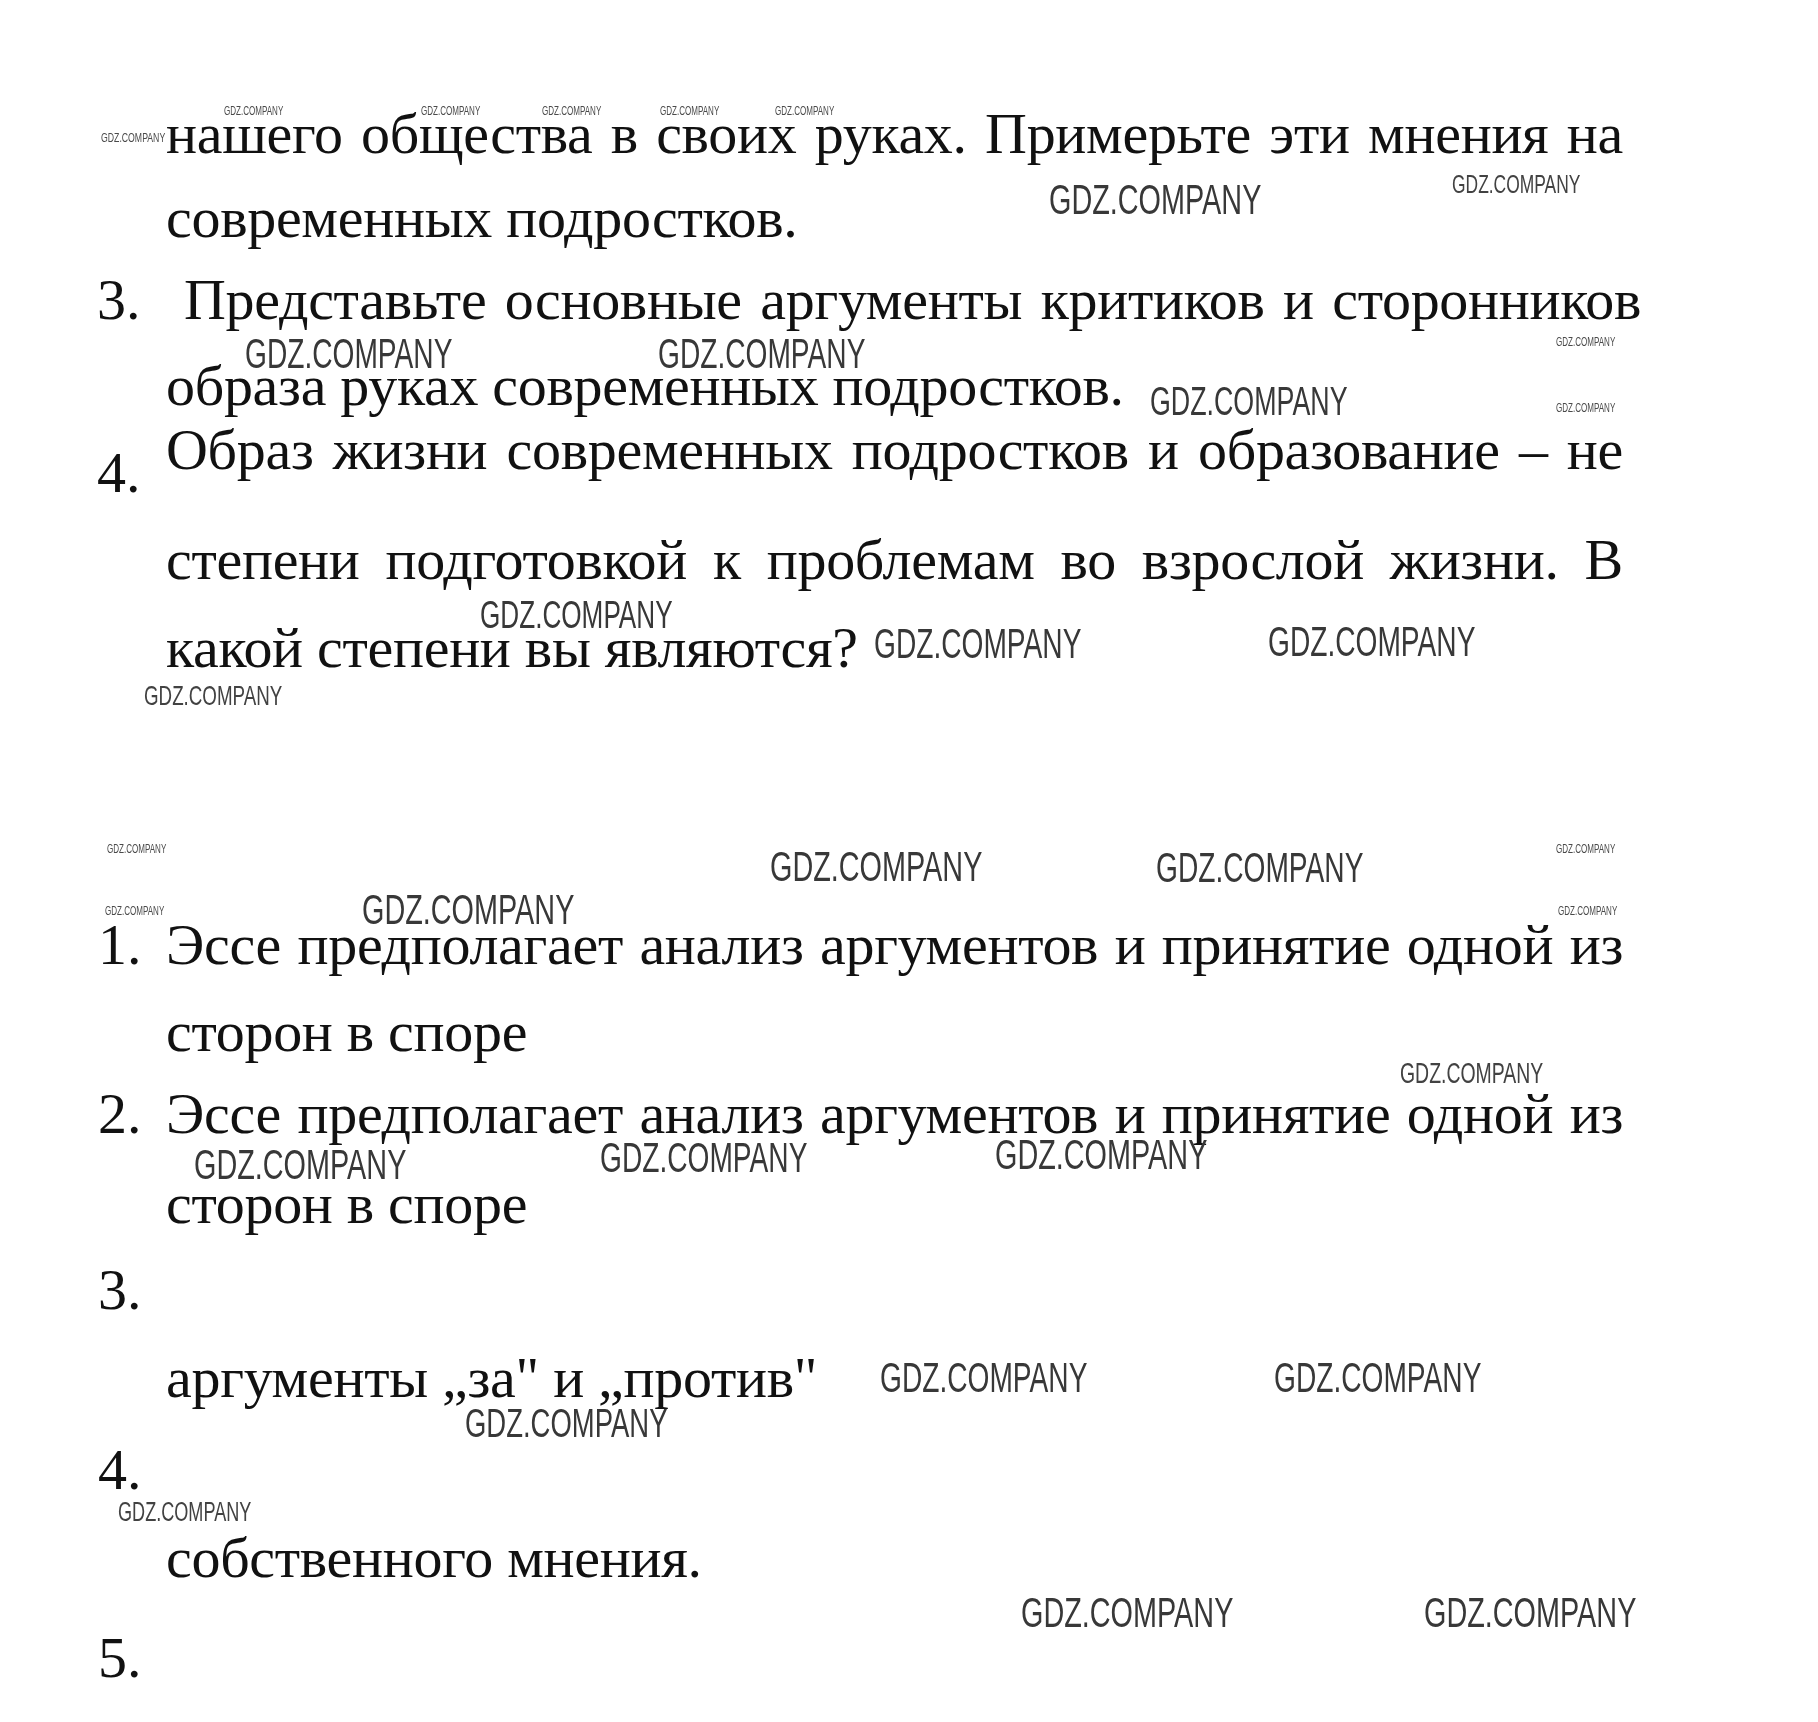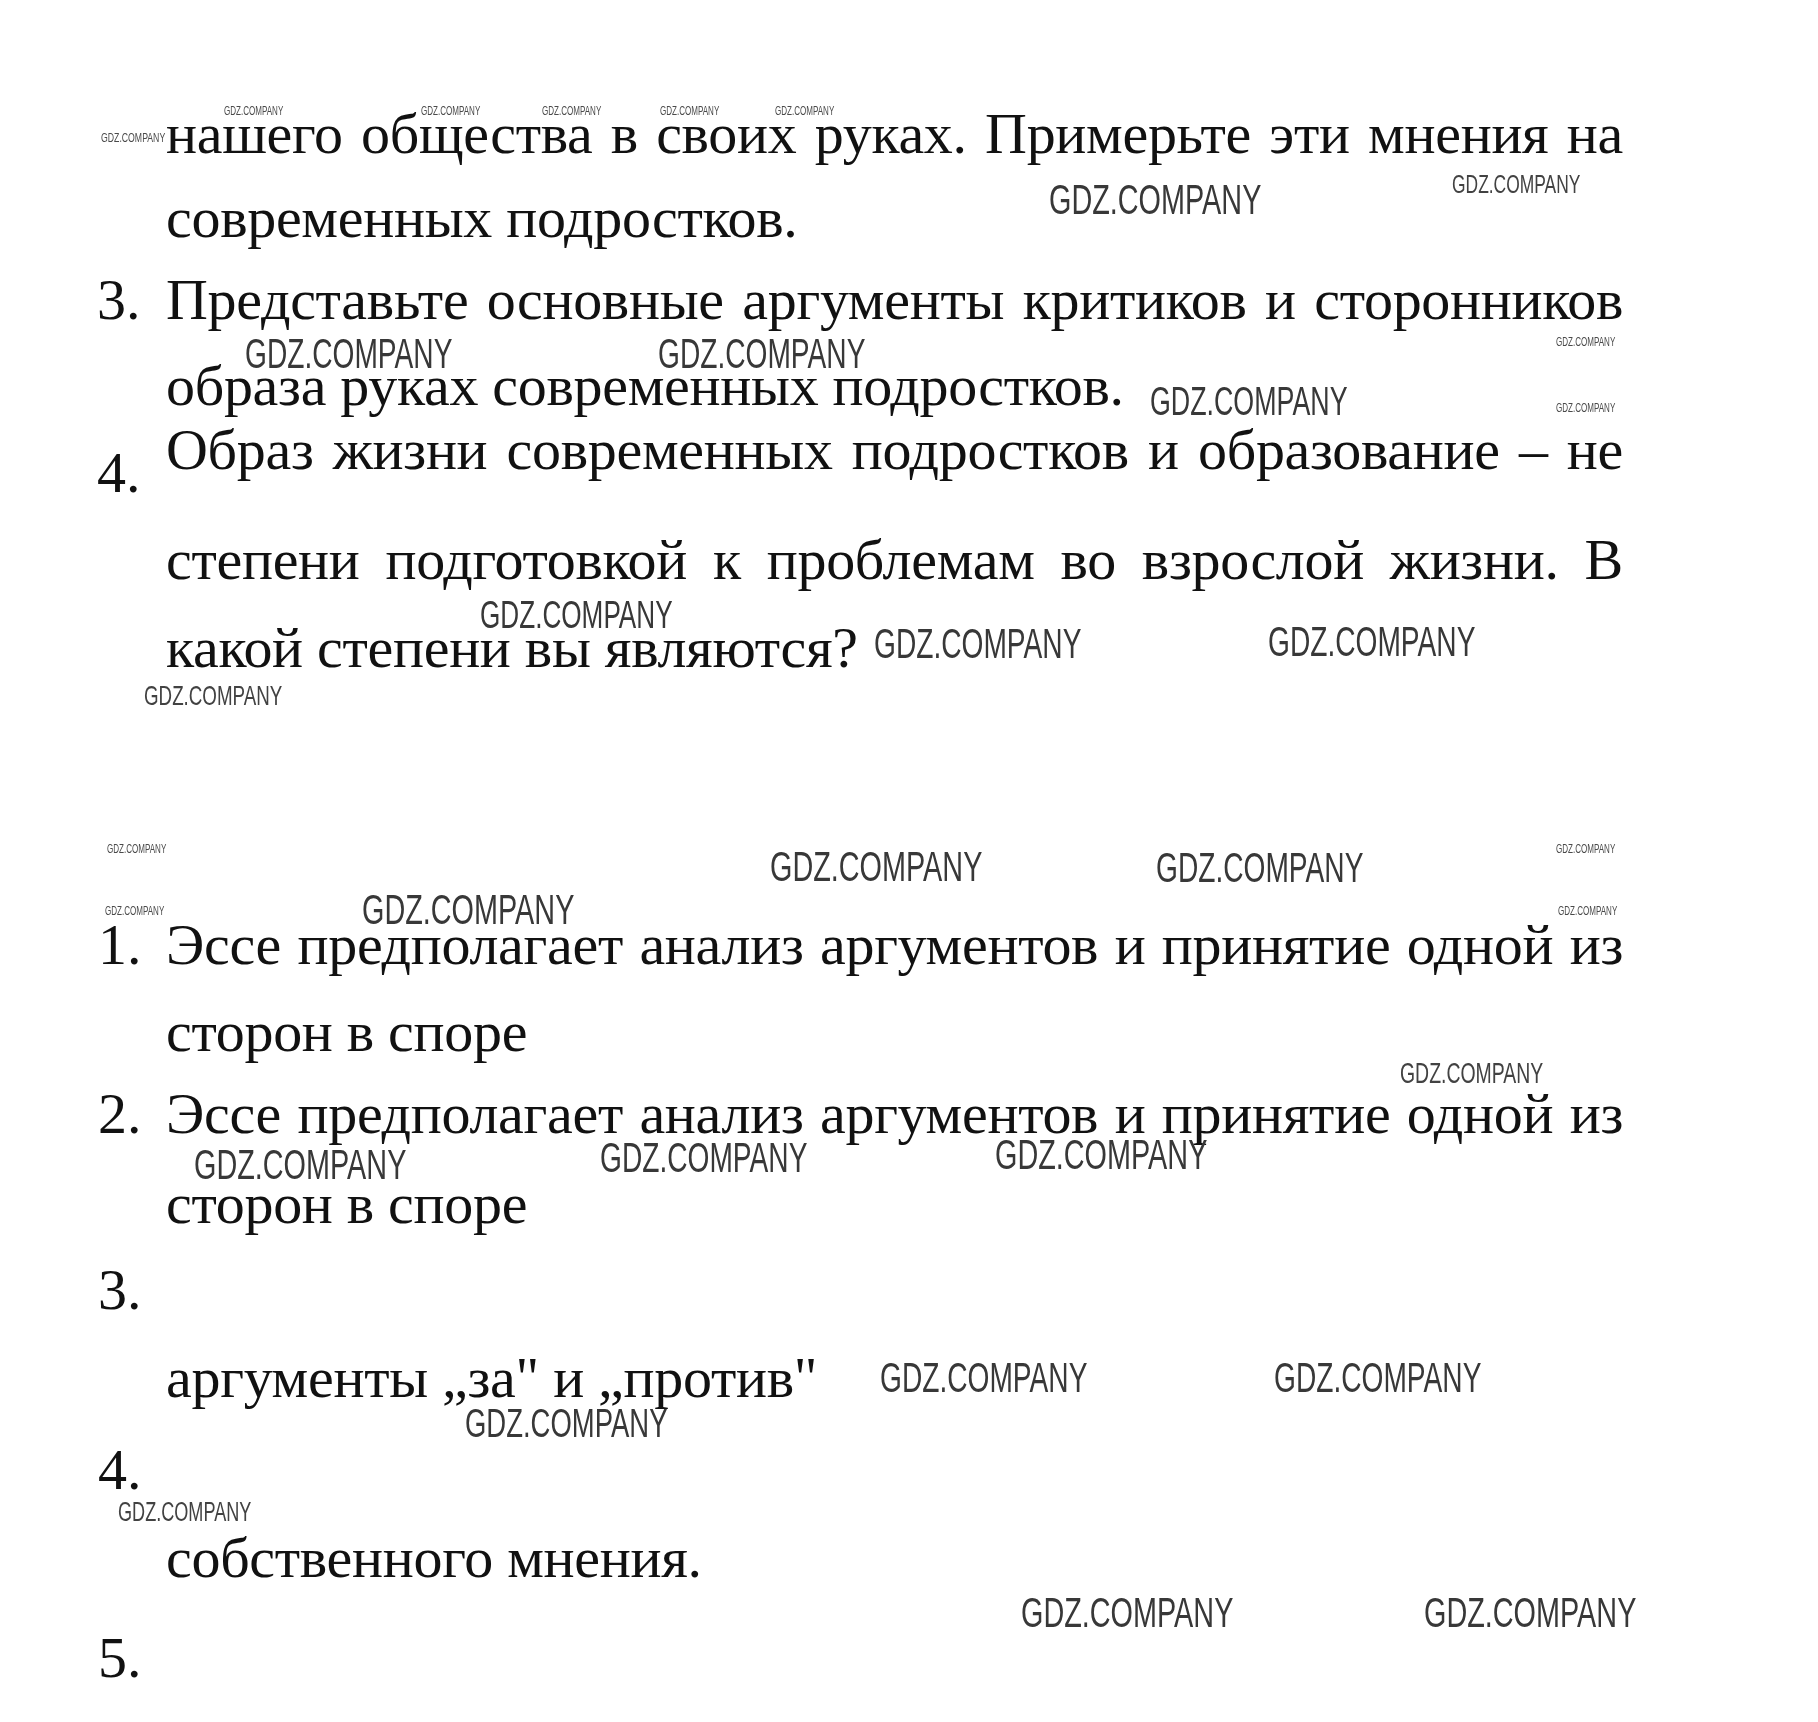--- a/index.html
+++ b/index.html
@@ -46,21 +46,21 @@
 </style>
 </head>
 <body>
 
 <div id="page">
 
   <div class="line just" style="left:166px;top:105px;">нашего общества в своих руках. Примерьте эти мнения на</div>
   <div class="line" style="left:166px;top:189px;text-align:center;">современных подростков.</div>
 
   <div class="marker" style="left:97px;top:271px;">3.</div>
-  <div class="line just" style="left:166px;top:271px;">Представьте основные аргументы критиков и сторонников</div>
+  <div class="line just" style="left:184px;top:271px;">Представьте основные аргументы критиков и сторонников</div>
   <div class="line" style="left:166px;top:357px;">образа руках современных подростков.</div>
 
   <div class="marker" style="left:97px;top:444px;">4.</div>
   <div class="line just" style="left:166px;top:421px;">Образ жизни современных подростков и образование – не</div>
   <div class="line just" style="left:166px;top:531px;">степени подготовкой к проблемам во взрослой жизни. В</div>
   <div class="line" style="left:166px;top:619px;">какой степени вы являются?</div>
 
   <div class="marker" style="left:98px;top:916px;">1.</div>
   <div class="line just" style="left:166px;top:916px;">Эссе предполагает анализ аргументов и принятие одной из</div>
   <div class="line" style="left:166px;top:1003px;">сторон в споре</div>

